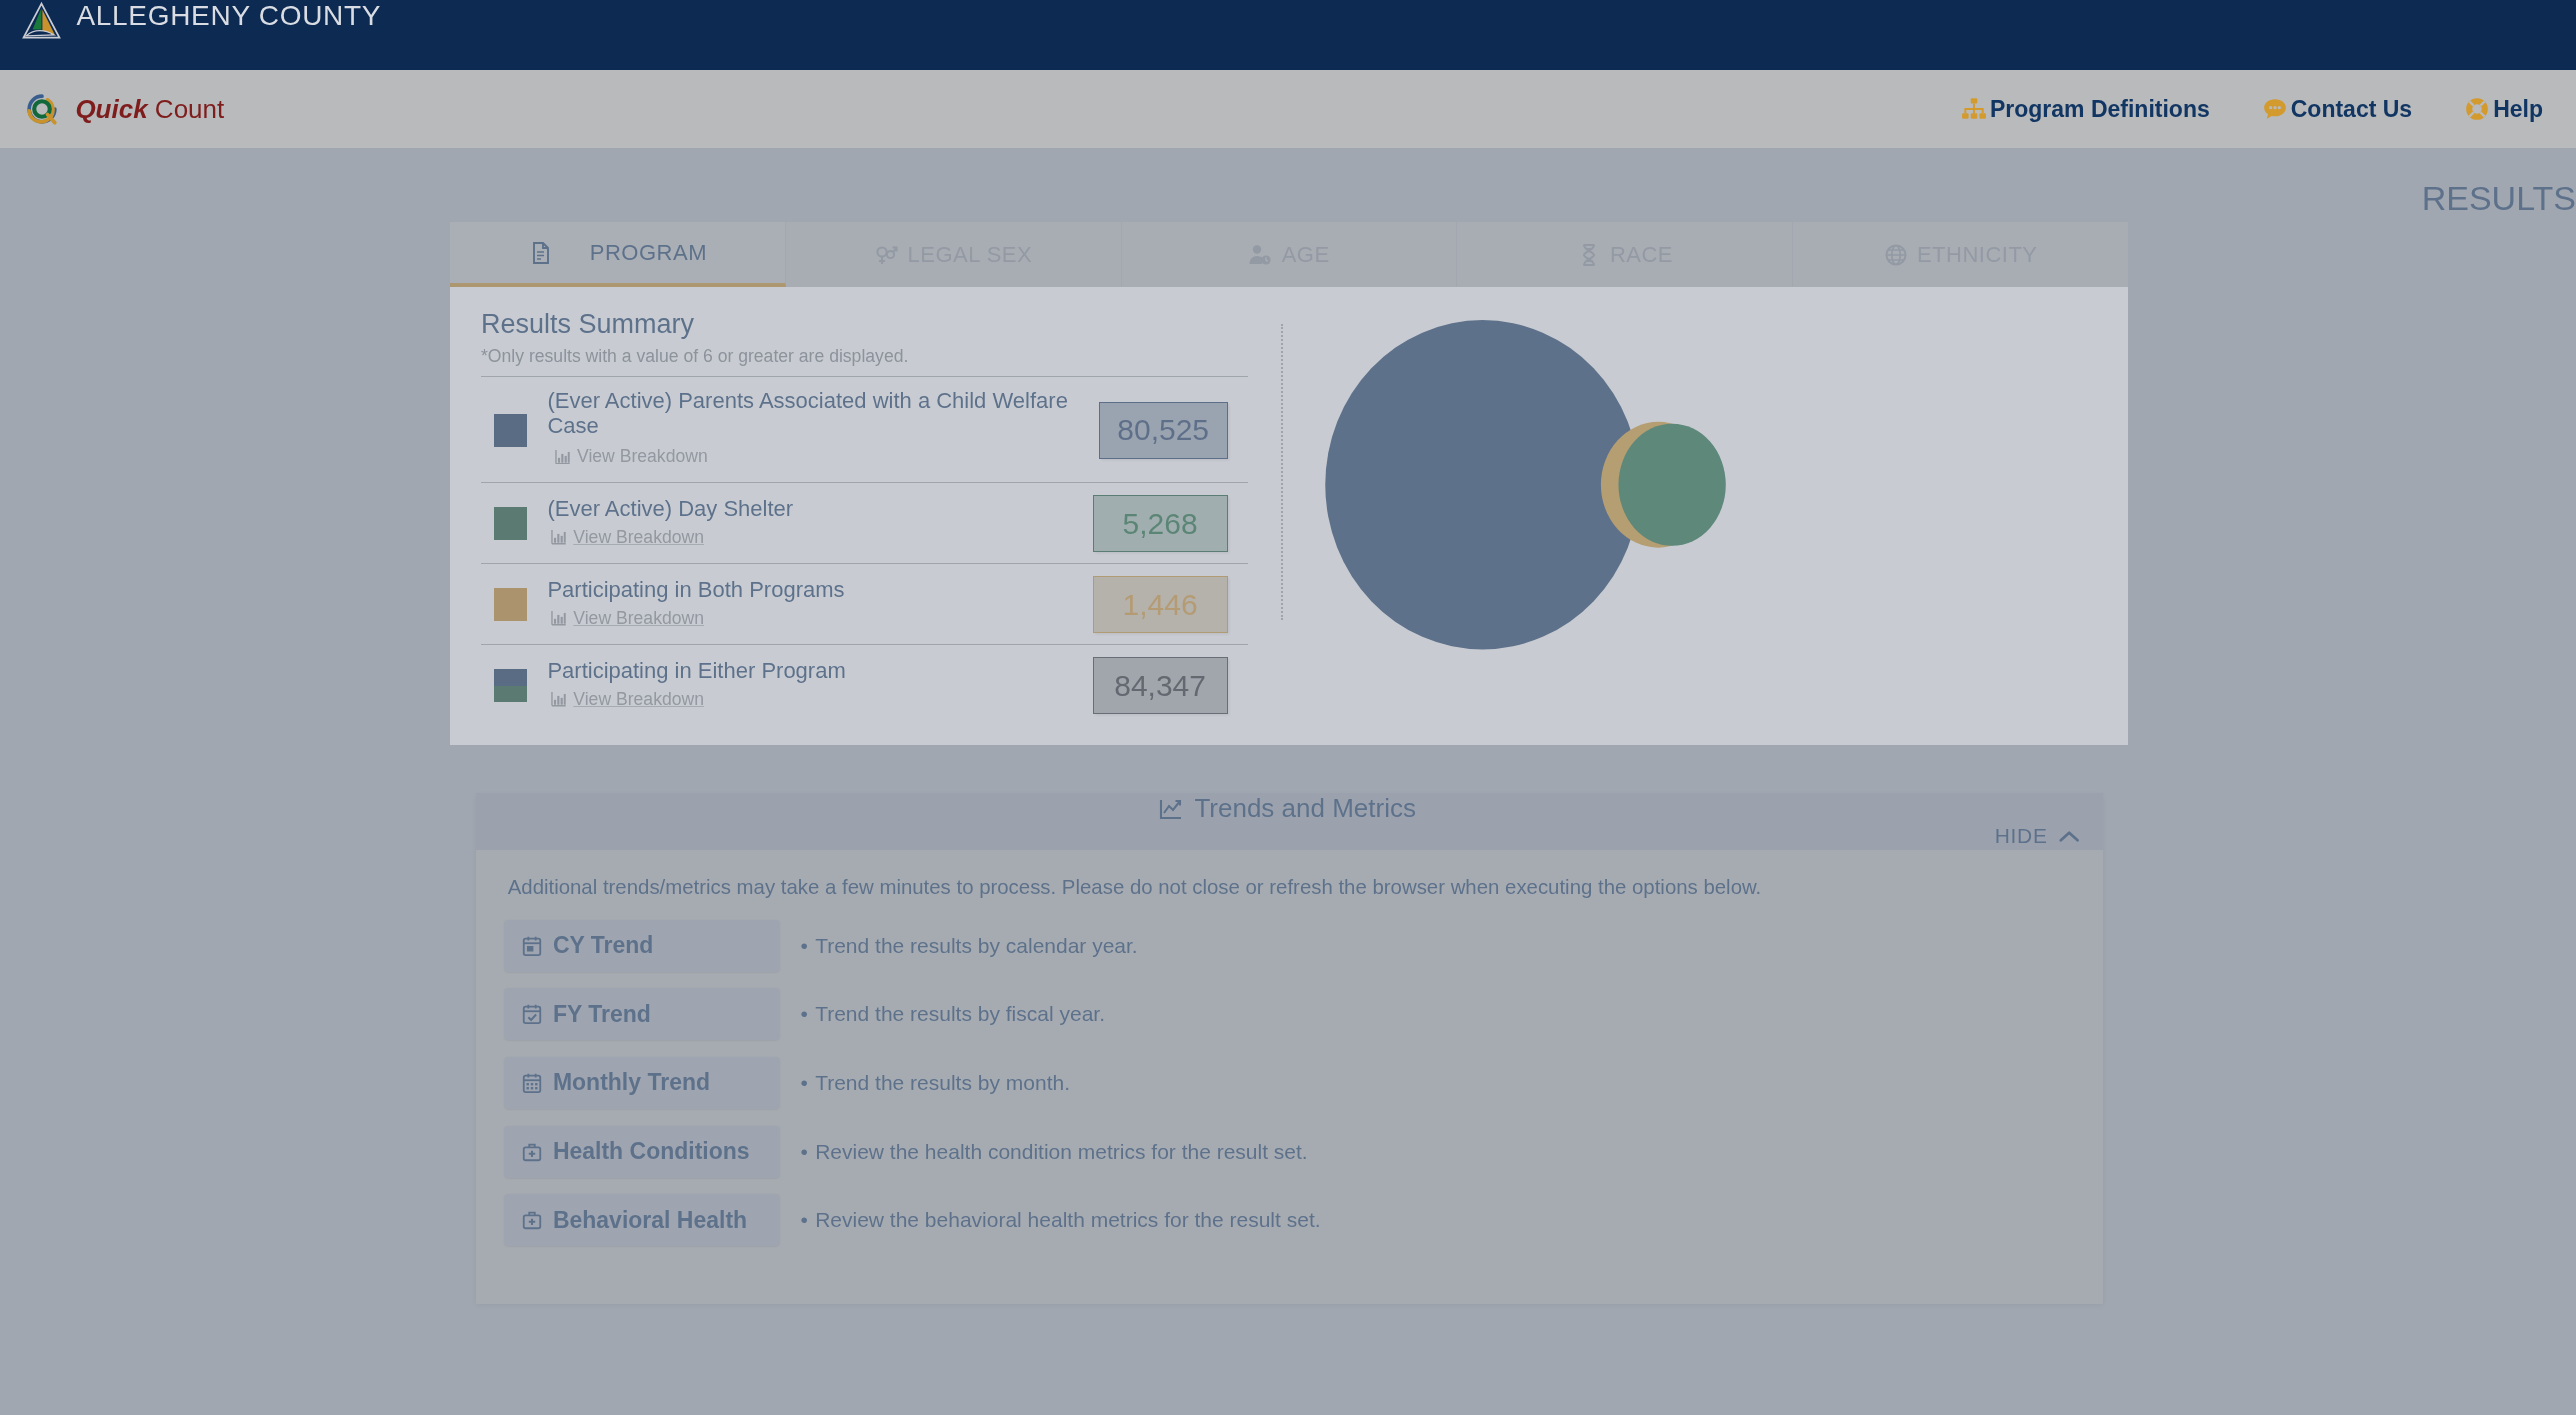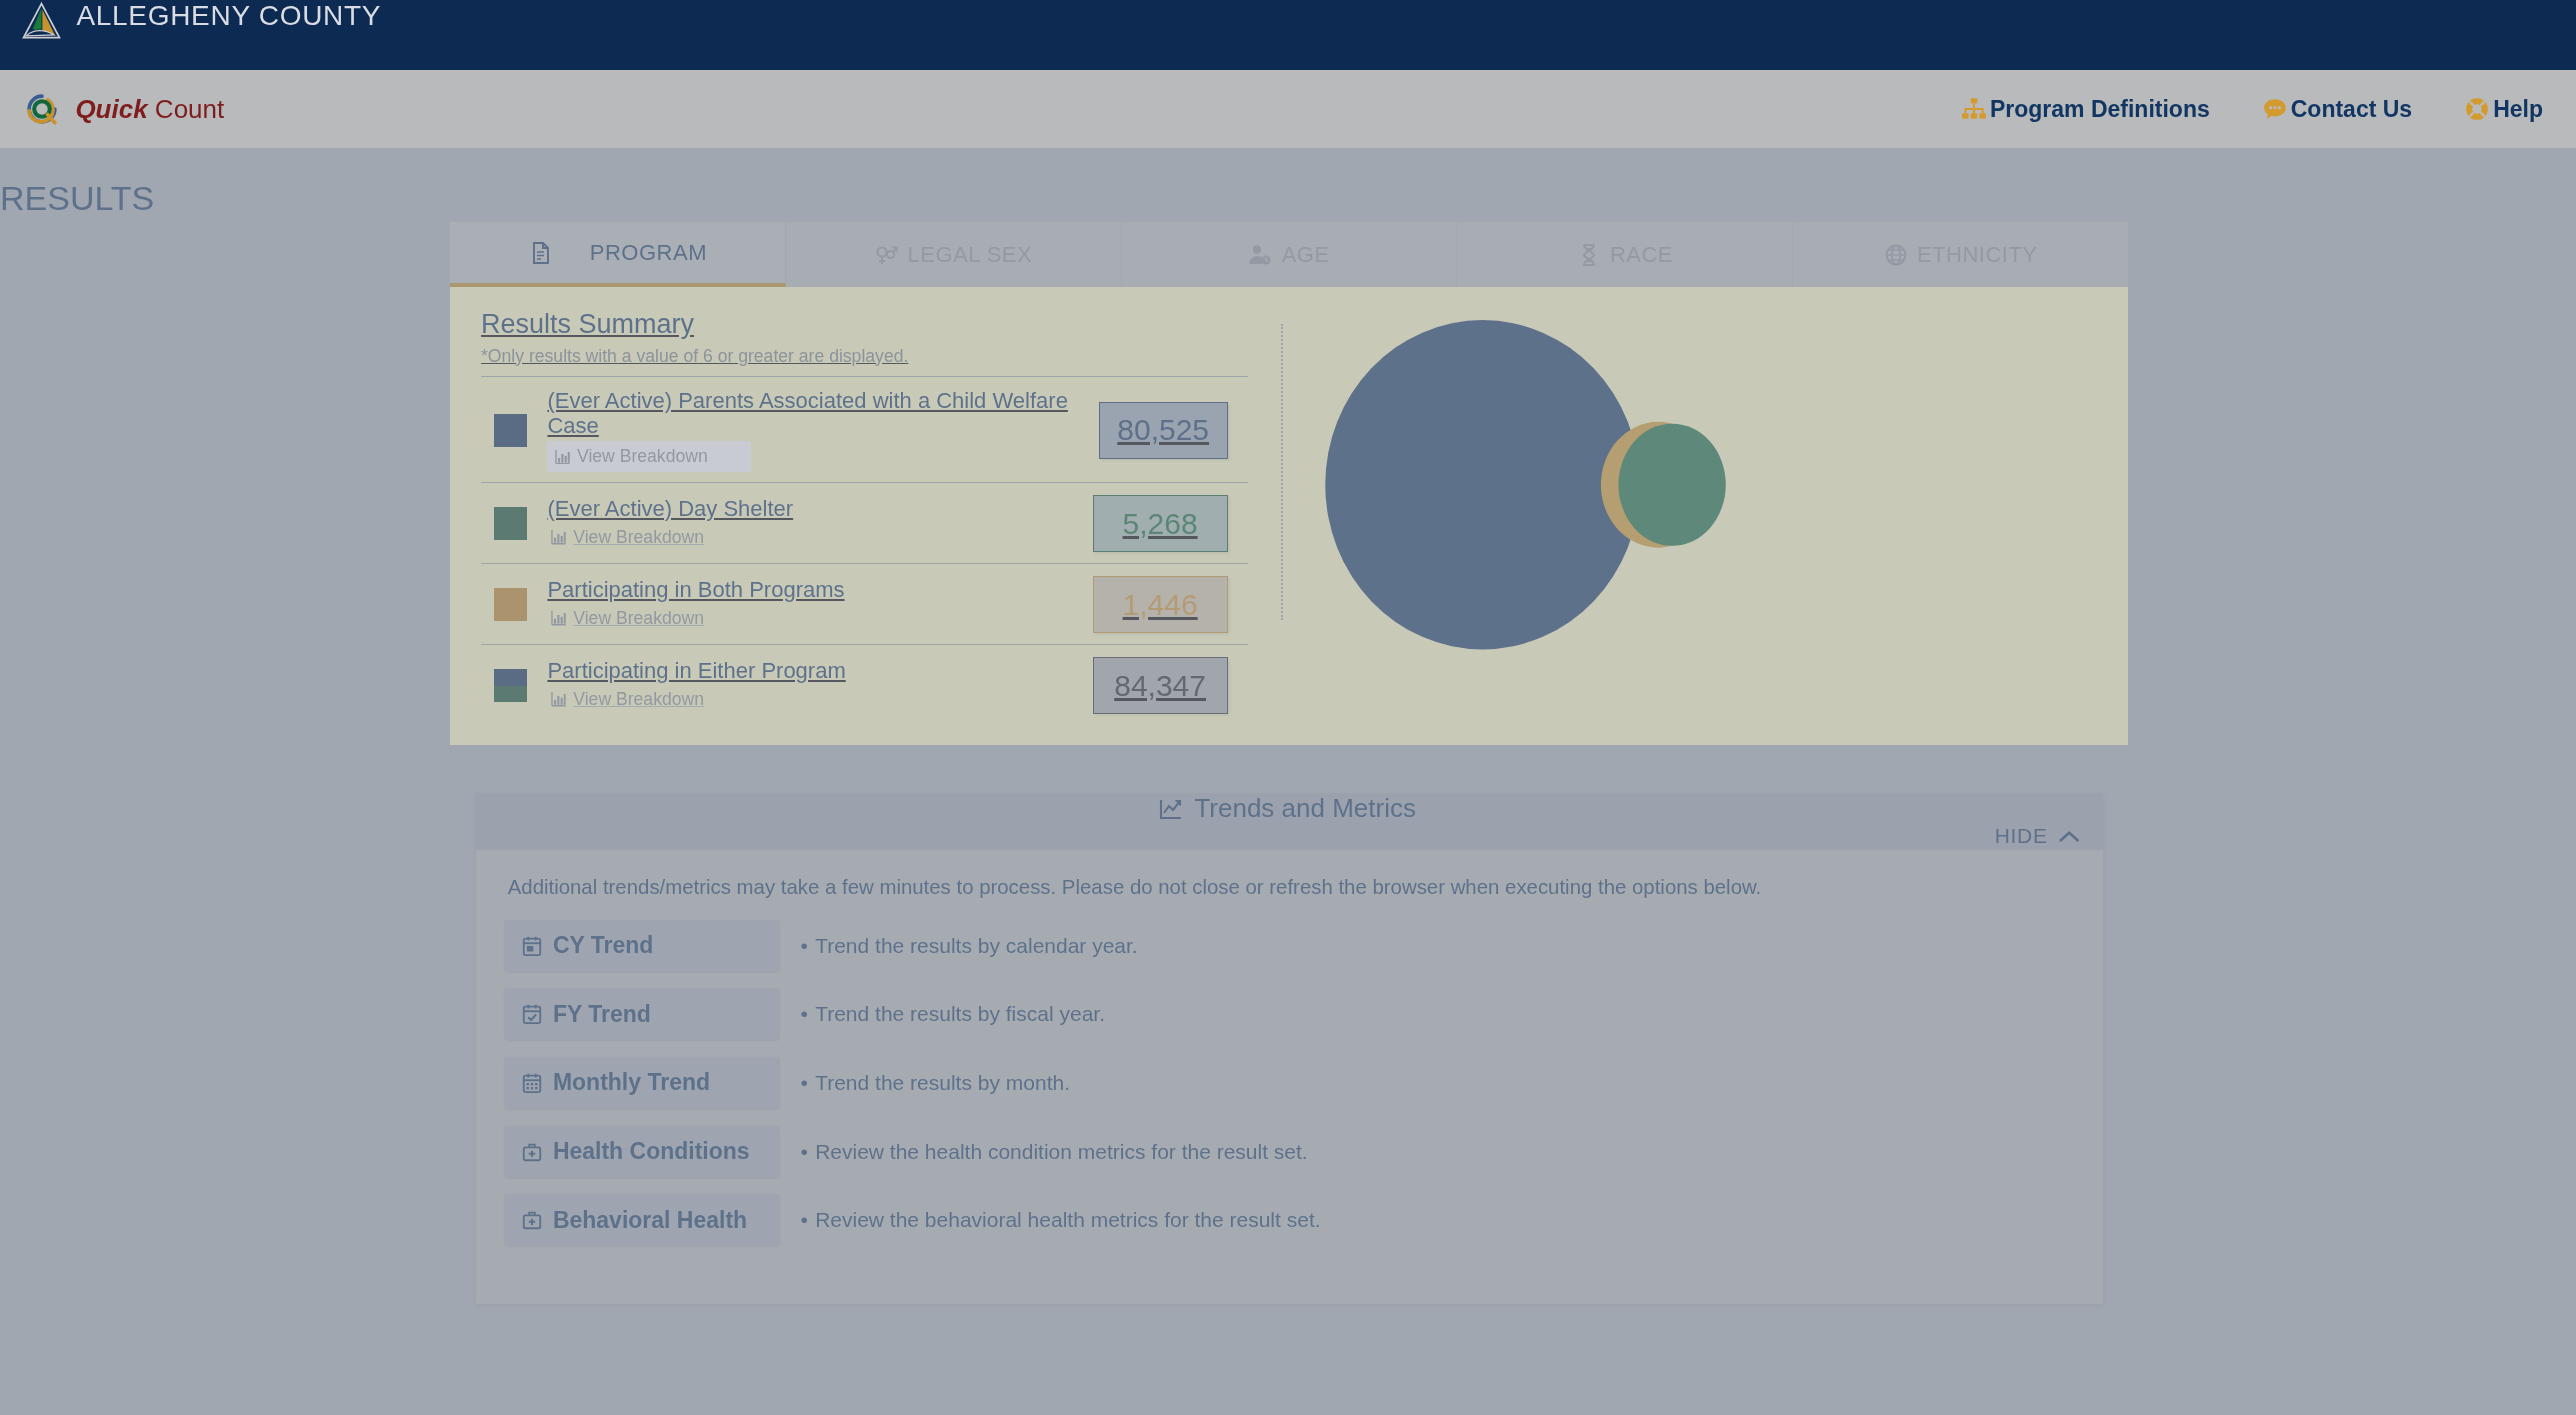--- a/index.html
+++ b/index.html
@@ -73,21 +73,21 @@
     opacity: 0.55;
     z-index: 4;
     pointer-events: none;
   }
 
   
   .results-title {
     position: absolute;
     left: 0; top: 179px;
     width: 2576px;
-    text-align: left;
+    text-align: right;
     font-size: 34px;
     color: #123663;
     z-index: 1;
   }
 
   
   .main-col {
     position: absolute;
     left: 450px; top: 222px;
     width: 1678px;
@@ -118,26 +118,25 @@
     font-weight: 400;
     border-bottom: 4.6px solid #c28b28;
     background: #bcbdbf;
     gap: 38px;
   }
   .tab-ico { width: 24px; height: 24px; flex: 0 0 auto; }
 
   
   .summary-panel {
     width: 1678px;
-    background: #fef9c3;
+    background: #ffffff;
     padding: 22px 0 20.4px 0;
     display: flex;
     position: relative;
     min-height: 278px;
-    text-decoration: underline;
   }
   .summary-left {
     width: 831px;
     padding: 0 33px 0 31px;
   }
   .summary-divider {
     position: absolute;
     left: 831px; top: 37px;
     width: 0; height: 296px;
     border-left: 2.8px dotted #a4a7ab;

